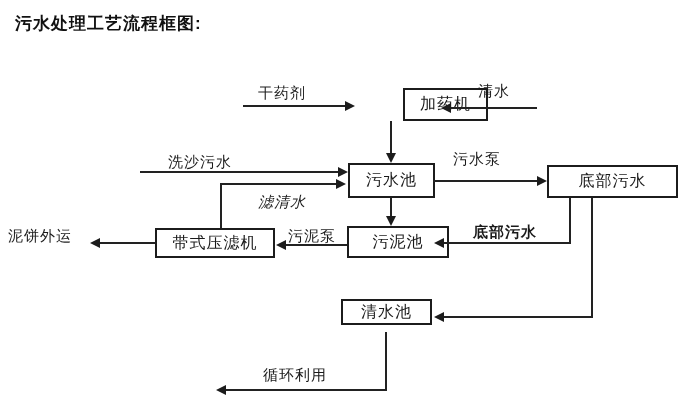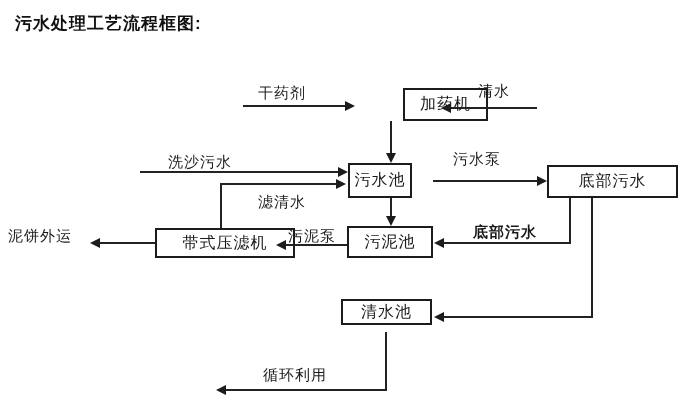--- a/index.html
+++ b/index.html
@@ -73,30 +73,30 @@
   }
 </style>
 </head>
 <body>
 
 <div id="canvas">
 
   <div class="page-title">污水处理工艺流程框图:</div>
 
   <div class="node" style="left:355px; top:88px; width:85px; height:33px;margin-left:48px;">加药机</div>
-  <div class="node" style="left:348px; top:163px; width:64px; height:35px;text-align:center;">污水池</div>
+  <div class="node" style="left:348px; top:163px; width:87px; height:35px;text-align:center;">污水池</div>
   <div class="node" style="left:547px; top:165px; width:131px; height:33px;">底部污水</div>
-  <div class="node" style="left:347px; top:226px; width:86px; height:32px;">污泥池</div>
-  <div class="node" style="left:155px; top:228px; width:140px; height:30px;">带式压滤机</div>
+  <div class="node" style="left:347px; top:226px; width:102px; height:32px;">污泥池</div>
+  <div class="node" style="left:155px; top:228px; width:120px; height:30px;">带式压滤机</div>
   <div class="node" style="left:341px; top:299px; width:91px; height:26px;text-align:right;">清水池</div>
 
   <div class="flow-label" style="left:258px; top:84px;">干药剂</div>
   <div class="flow-label" style="left:478px; top:82px;">清水</div>
   <div class="flow-label" style="left:168px; top:153px;">洗沙污水</div>
-  <div class="flow-label" style="left:258px; top:193px;">滤清水</div>
+  <div class="flow-label" style="left:258px; top:193px;font-style:italic;">滤清水</div>
   <div class="flow-label" style="left:453px; top:150px;">污水泵</div>
   <div class="flow-label" style="left:473px; top:223px;font-weight:bold;">底部污水</div>
   <div class="flow-label" style="left:288px; top:227px;">污泥泵</div>
   <div class="flow-label" style="left:8px; top:227px;">泥饼外运</div>
   <div class="flow-label" style="left:263px; top:366px;">循环利用</div>
 
   <div class="hline" style="left:243px; top:105px; width:103px;"></div>
   <div class="arrow right" style="left:345px; top:101px;"></div>
 
   <div class="hline" style="left:450px; top:107px; width:87px;"></div>

